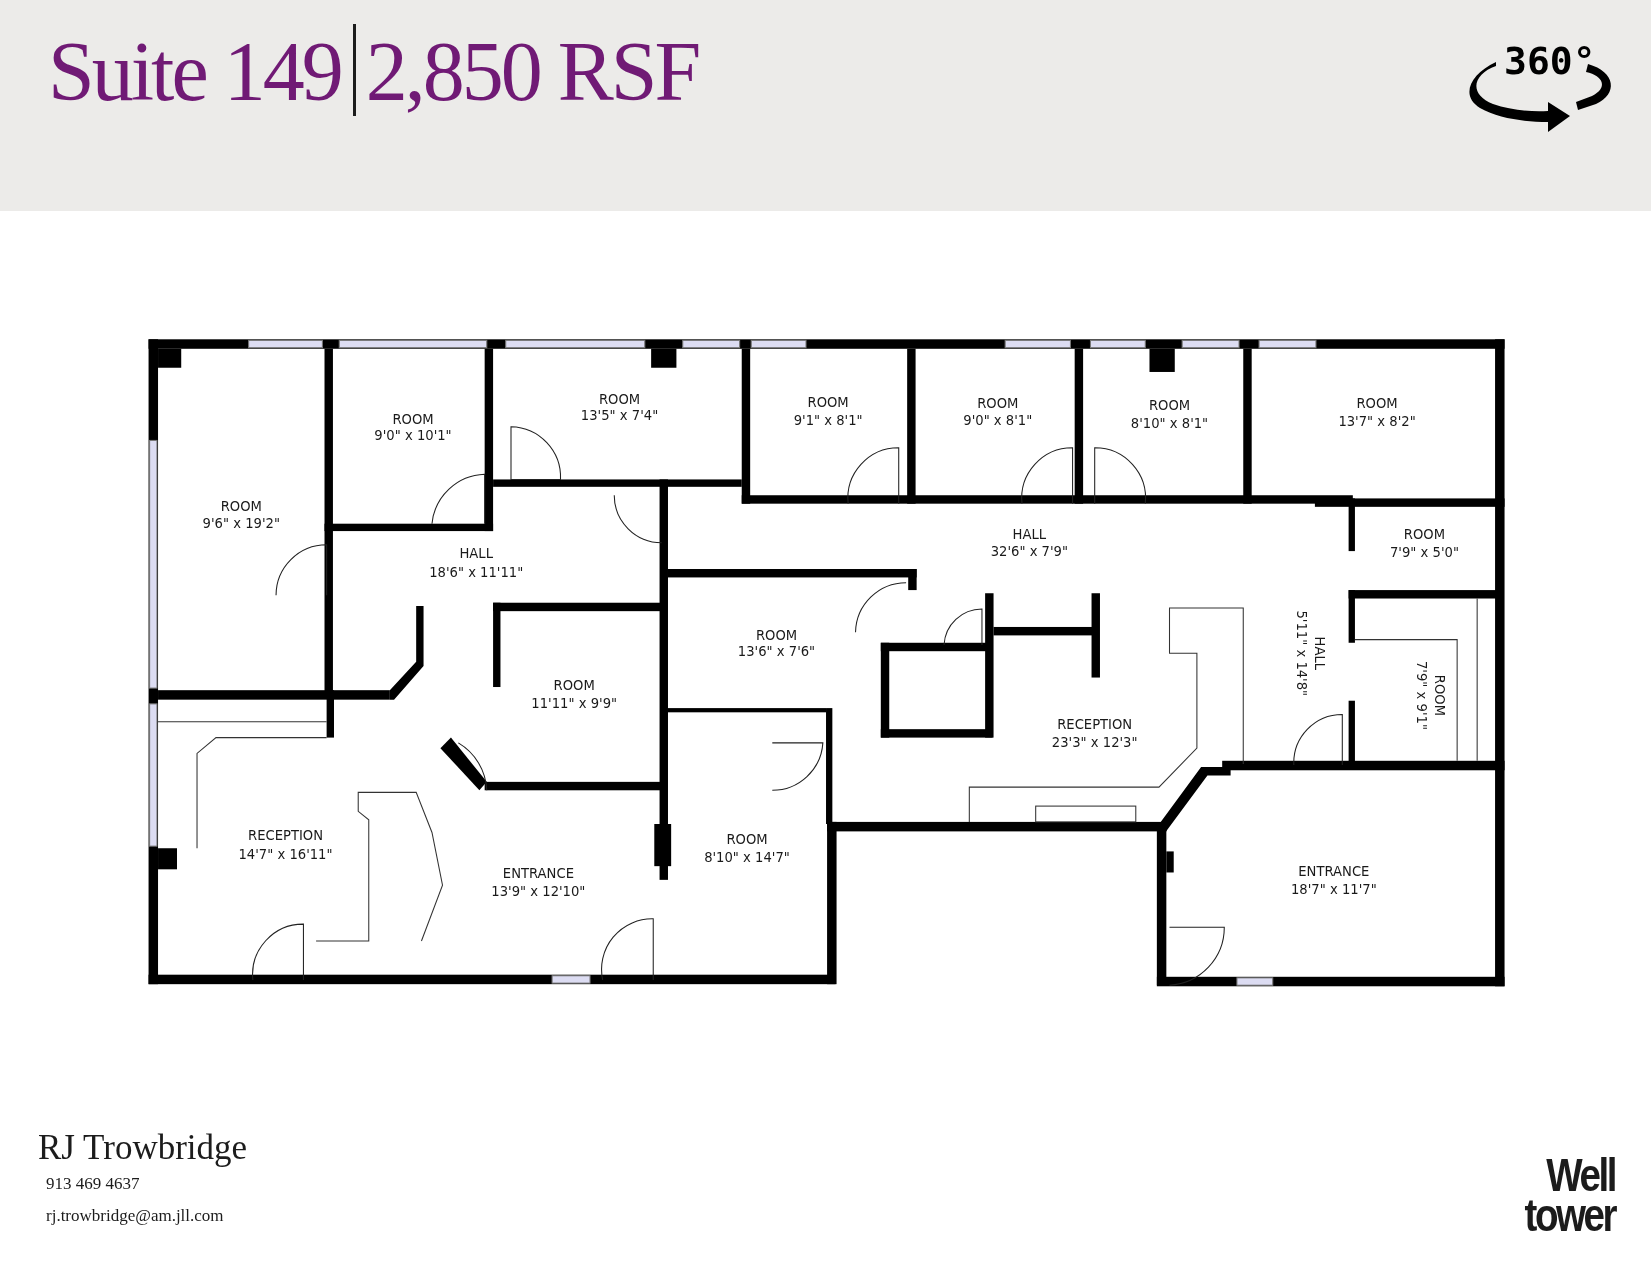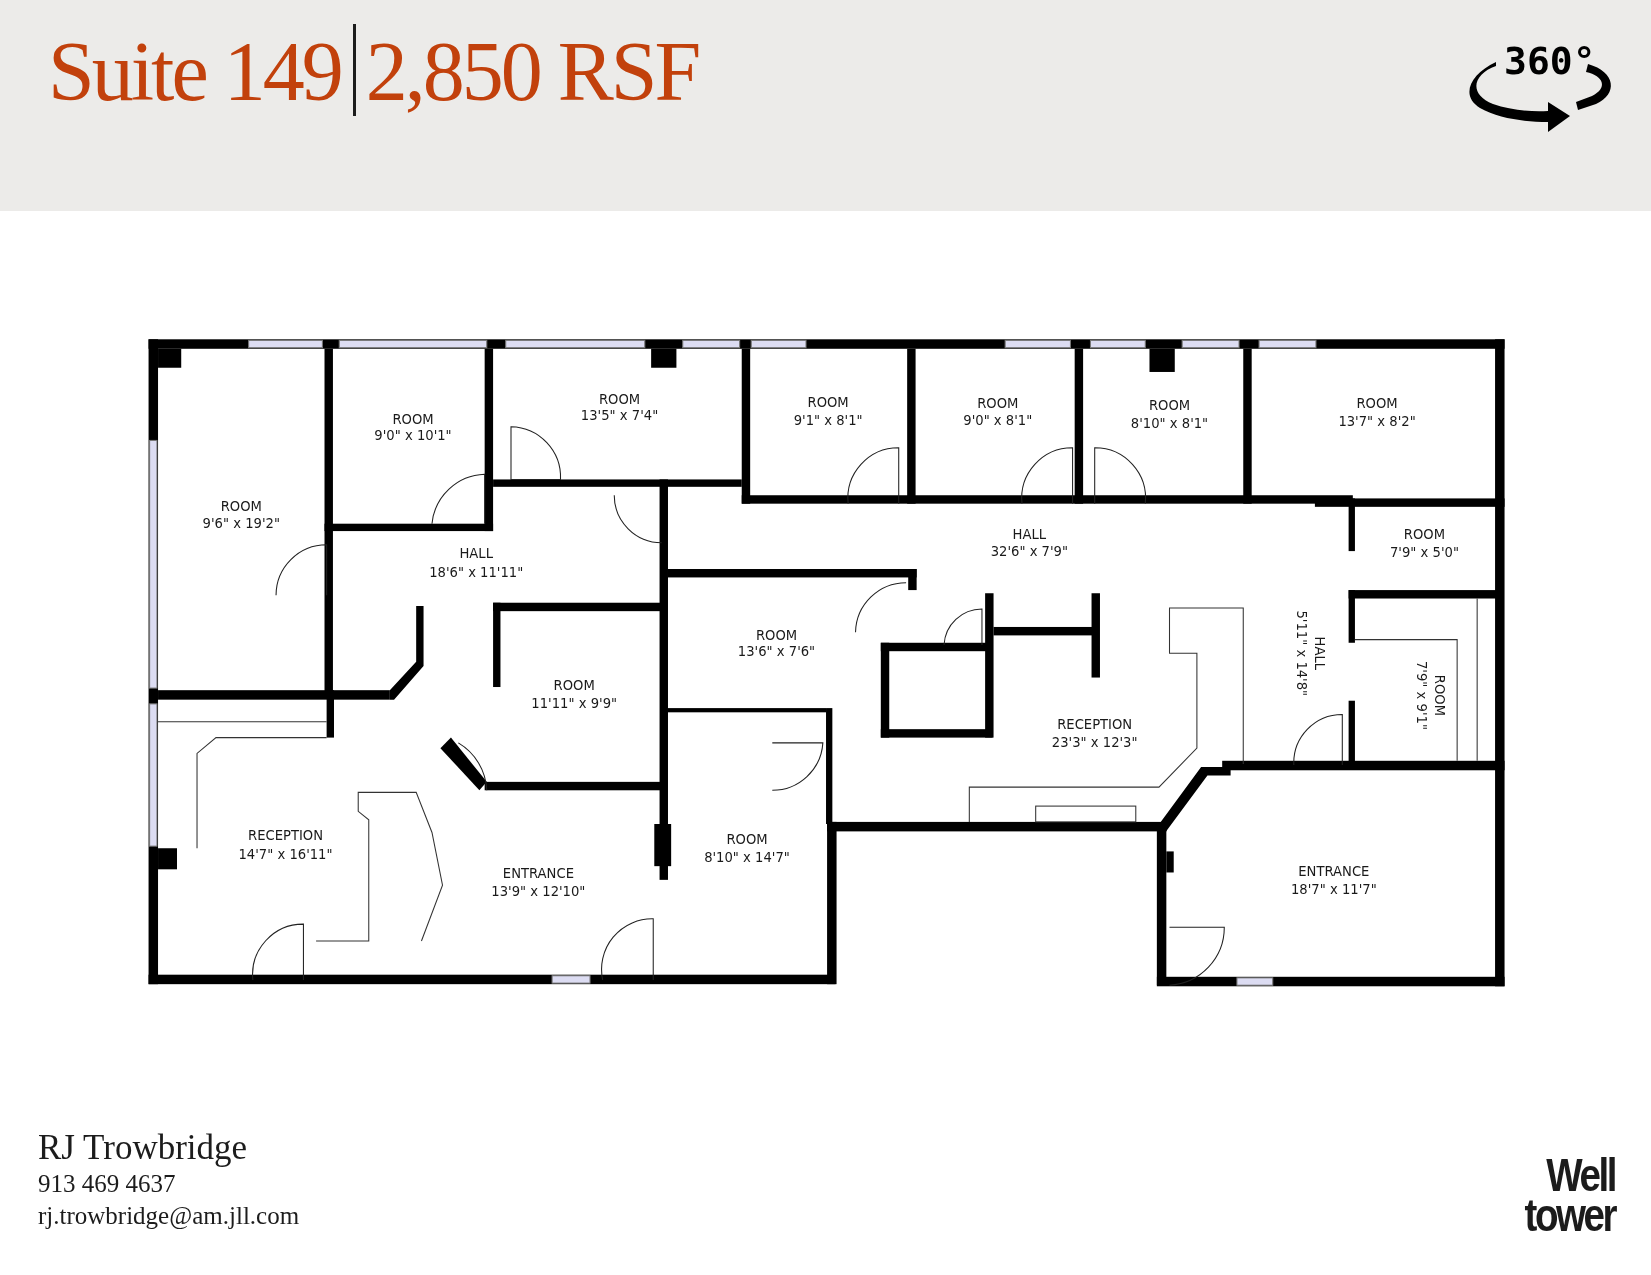--- a/index.html
+++ b/index.html
@@ -1,24 +1,24 @@
 <!DOCTYPE html>
 <html><head>
 <meta charset="utf-8">
 <style>
   html, body { margin: 0; padding: 0; background: #ffffff; }
   body { width: 1651px; height: 1275px; position: relative; overflow: hidden; font-family: "Liberation Sans", sans-serif; }
   .header { position: absolute; left: 0; top: 0; width: 1651px; height: 211px; background: #ecebe9; }
-  .title { position: absolute; left: 48px; top: 22px; font-family: "Liberation Serif", serif; font-size: 84px; color: #c2410c; letter-spacing: -3px; white-space: nowrap; line-height: 100px; }
+  .title { position: absolute; left: 48px; top: 22px; font-family: "Liberation Serif", serif; font-size: 84px; color: #701a75; letter-spacing: -3px; white-space: nowrap; line-height: 100px; }
   .title .sep { display: inline-block; width: 3px; height: 92px; background: #1c1c1c; vertical-align: -16px; margin: 0 10px 0 12px; }
   .icon360 { position: absolute; left: 1468px; top: 38px; width: 150px; height: 100px; }
   .plan { position: absolute; left: 0; top: 0; width: 1651px; height: 1275px; }
   .contact { position: absolute; left: 38px; top: 1128px; font-family: Liberation Serif, serif; color: #1c1c1c; }
   .contact .name { font-size: 35px; line-height: 40px; }
-  .contact .line { font-size: 25px; line-height: 32px; }
+  .contact .line { font-size: 17px; line-height: 32px; margin-left: 8px; }
   .logo { position: absolute; left: 1495px; top: 1155px; width: 120px; text-align: right; font-family: "Liberation Sans", sans-serif; font-weight: bold; font-size: 47px; line-height: 40px; letter-spacing: -3px; color: #1c1c1c; transform: scaleX(0.82); transform-origin: right top; }
   .lbl { font-family: "DejaVu Sans", sans-serif; font-size: 12.5px; fill: #1a1a1a; }
 </style>
 </head>
 <body>
 
 <div class="header"></div>
 <div class="title"><span>Suite 149</span><span class="sep"></span><span>2,850 RSF</span></div>
 
 <svg class="icon360" viewBox="0 0 150 100">

